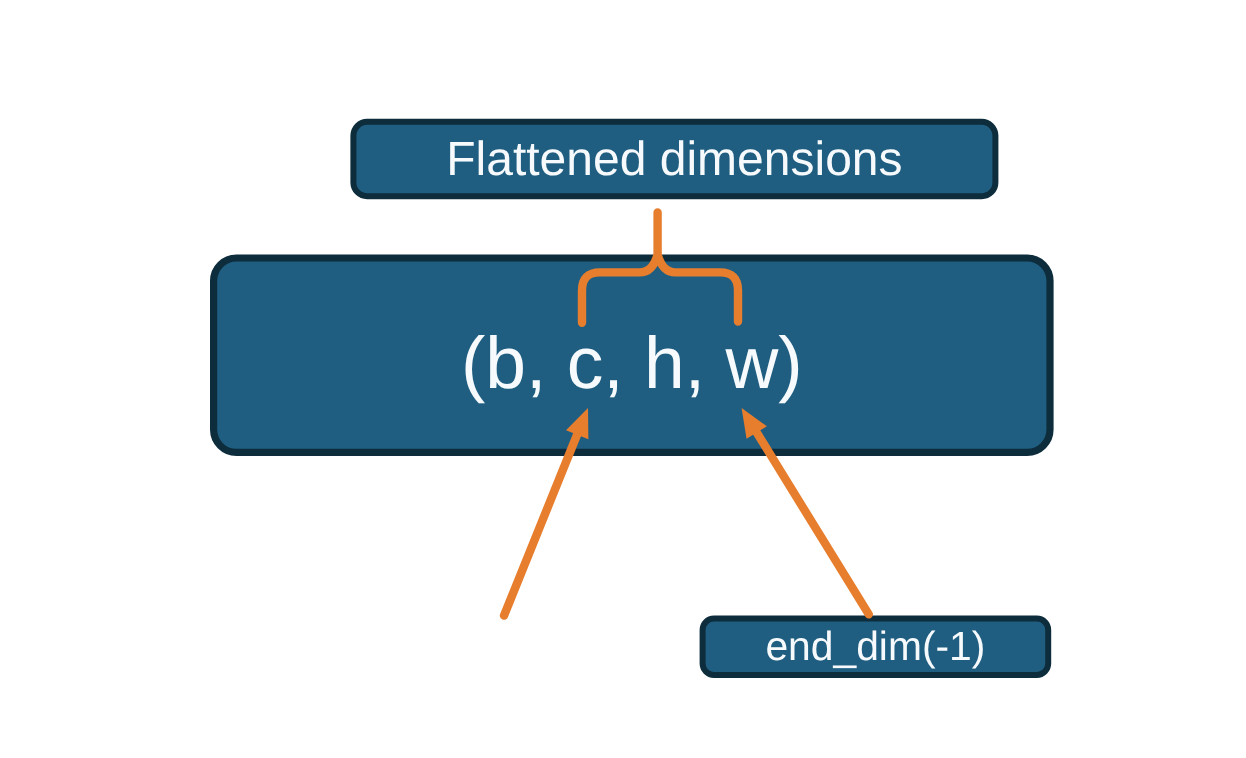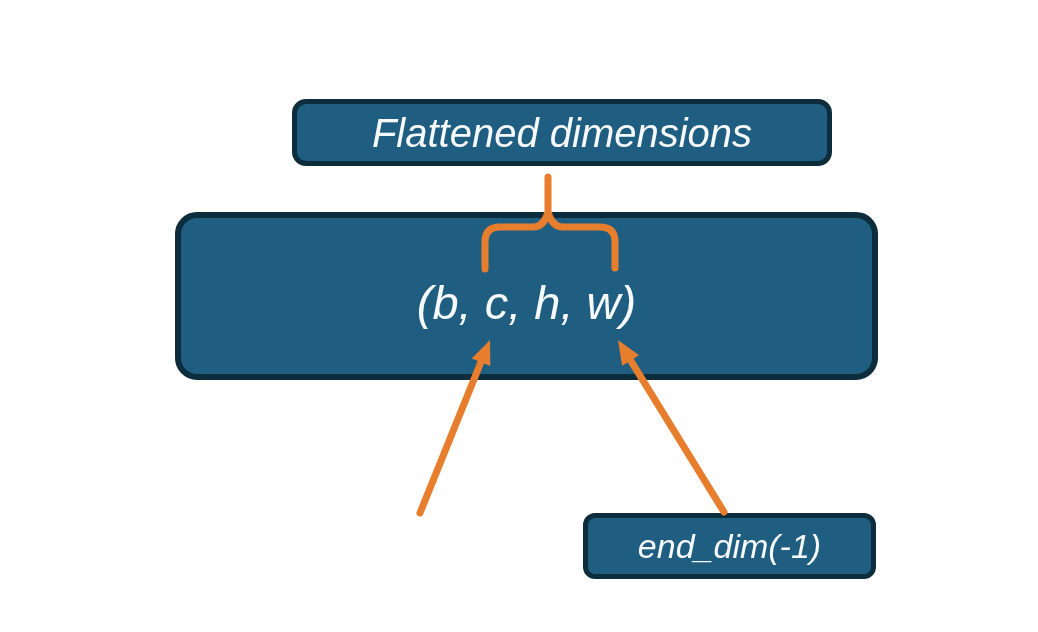--- a/index.html
+++ b/index.html
@@ -7,21 +7,20 @@
     padding: 0;
     background: #ffffff;
     font-family: "Liberation Sans", "DejaVu Sans", sans-serif;
   }
   .canvas {
     position: relative;
     width: 1038px;
     height: 632px;
     background: #ffffff;
     overflow: hidden;
-    font-style: italic;
   }
   .connectors {
     position: absolute;
     left: 0;
     top: 0;
     width: 1038px;
     height: 632px;
     pointer-events: none;
   }
   .node {
@@ -46,36 +45,36 @@
     border-radius: 14px;
     font-size: 40px;
   }
   .main-box {
     left: 175px;
     top: 212px;
     width: 703px;
     height: 168px;
     border-width: 6px;
     border-radius: 22px;
-    font-size: 47px;
+    font-size: 61px;
     padding-top: 12px;
   }
   .bottom-left-box {
     left: 266px;
     top: 514px;
     width: 296px;
     height: 64px;
     border-radius: 12px;
     font-size: 34px;
   }
   .bottom-right-box {
     left: 583px;
     top: 513px;
     width: 293px;
-    height: 66px;
+    height: 52px;
     border-radius: 12px;
     font-size: 34px;
   }
 </style>
 </head>
 <body>
 
 <div class="canvas">
 
   <div class="node top-box">

